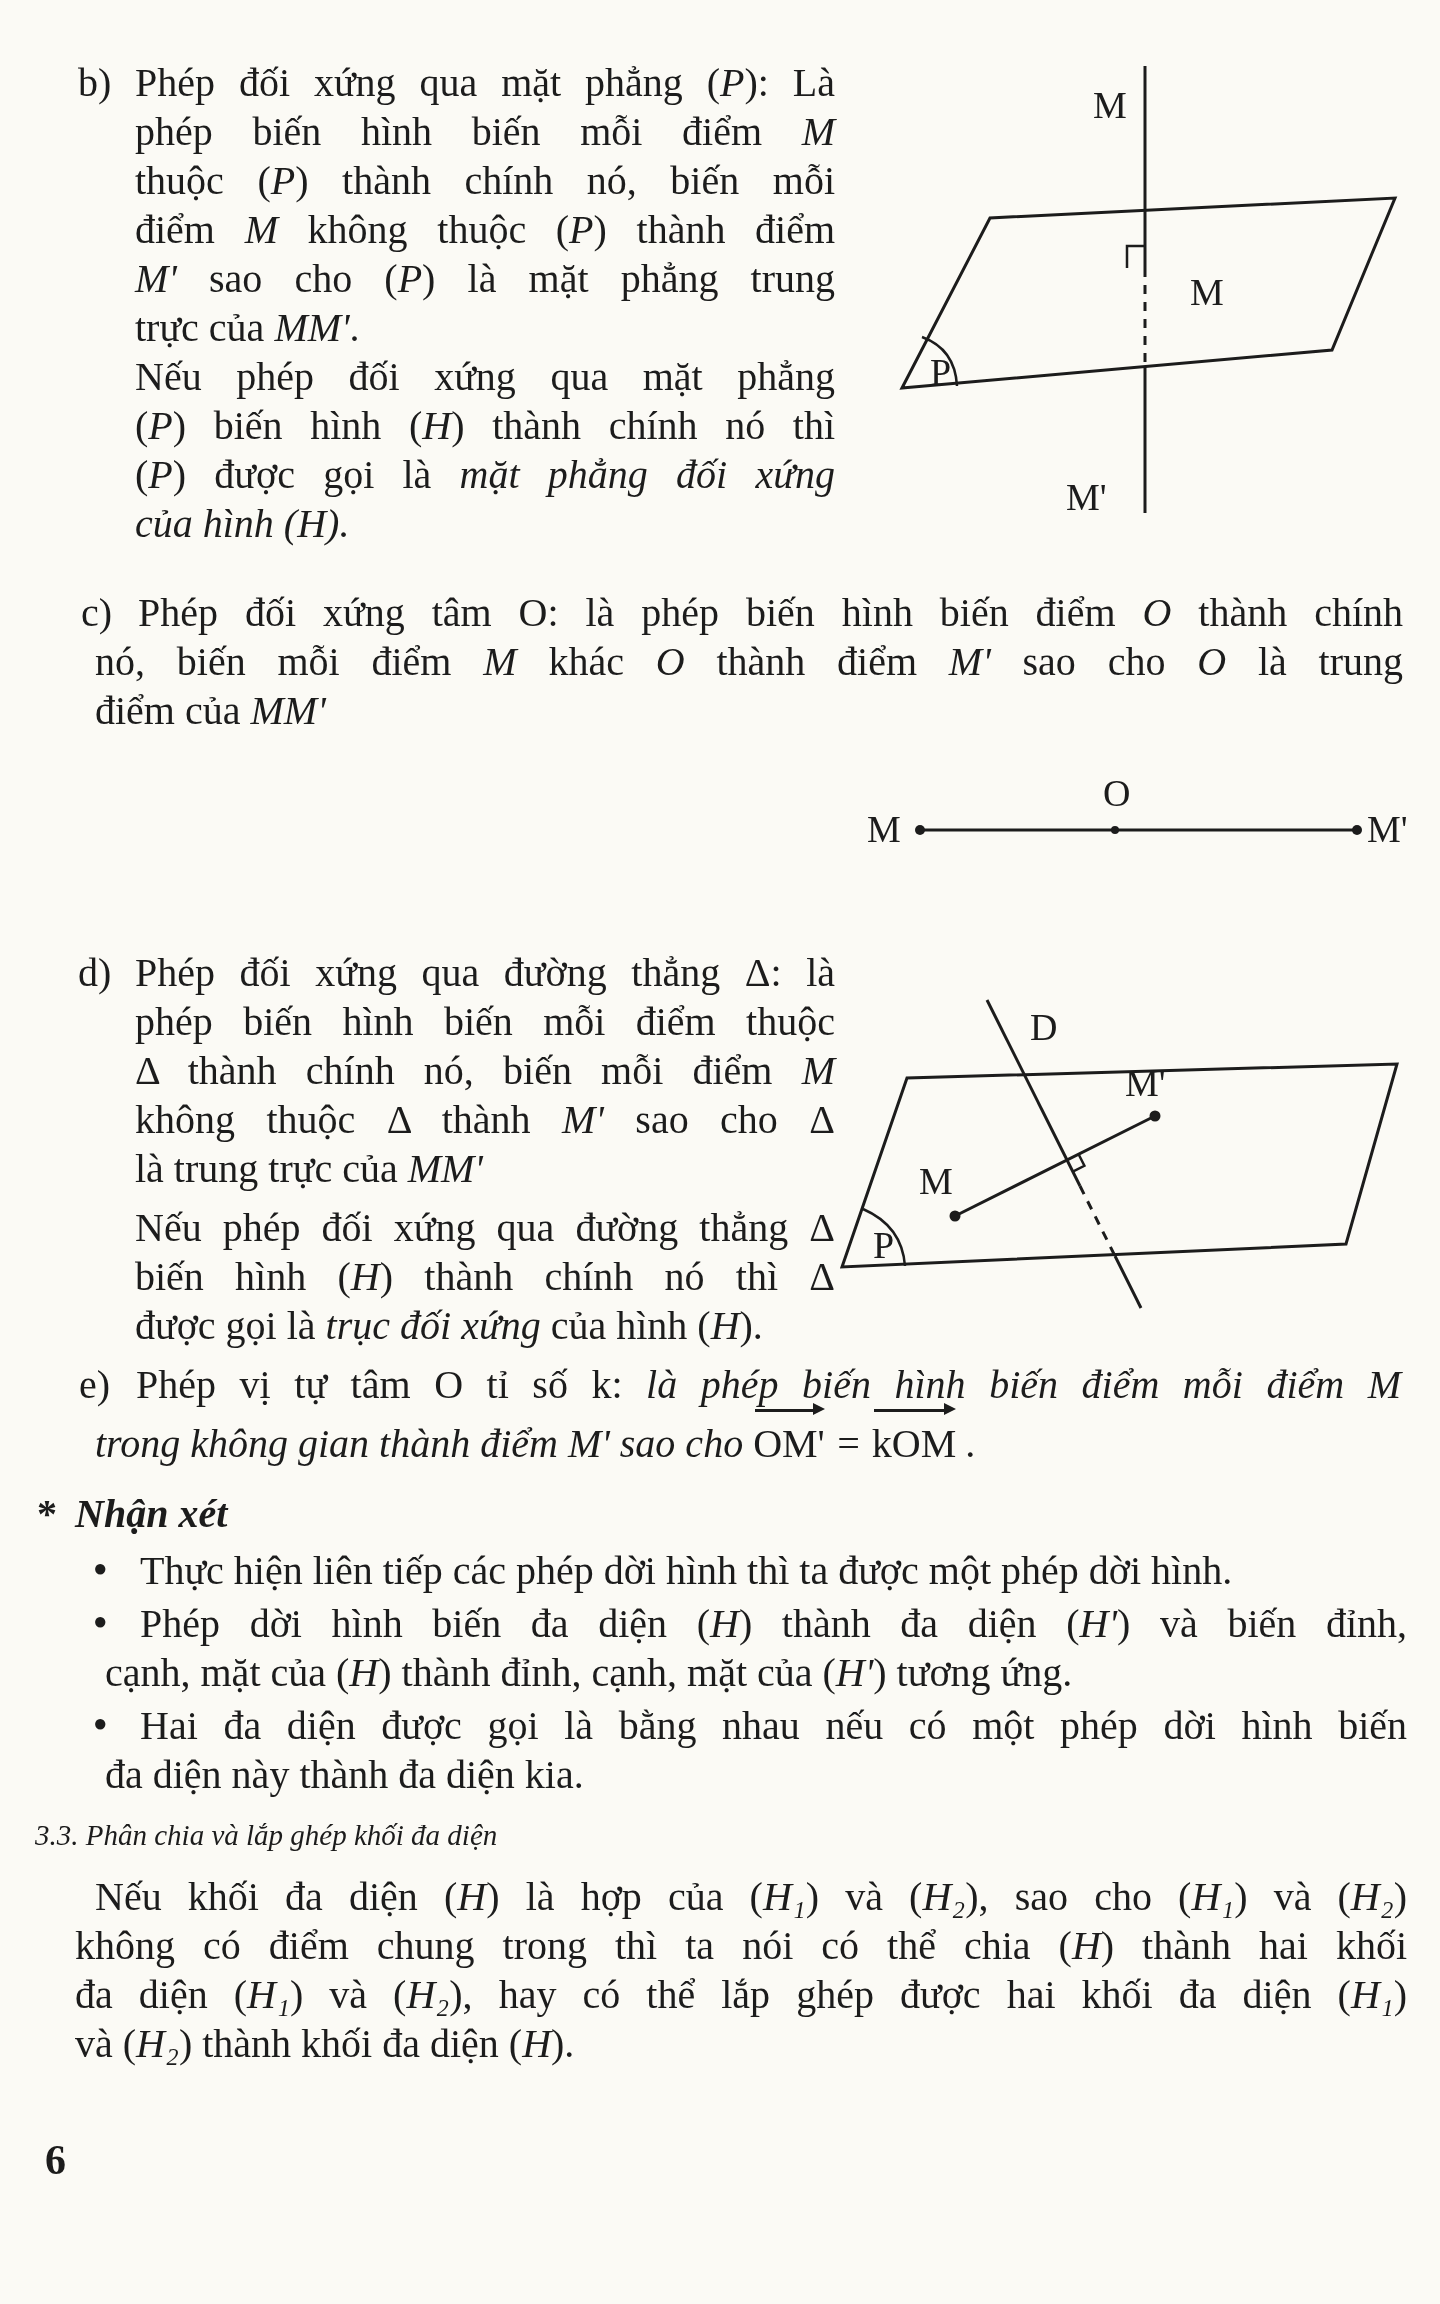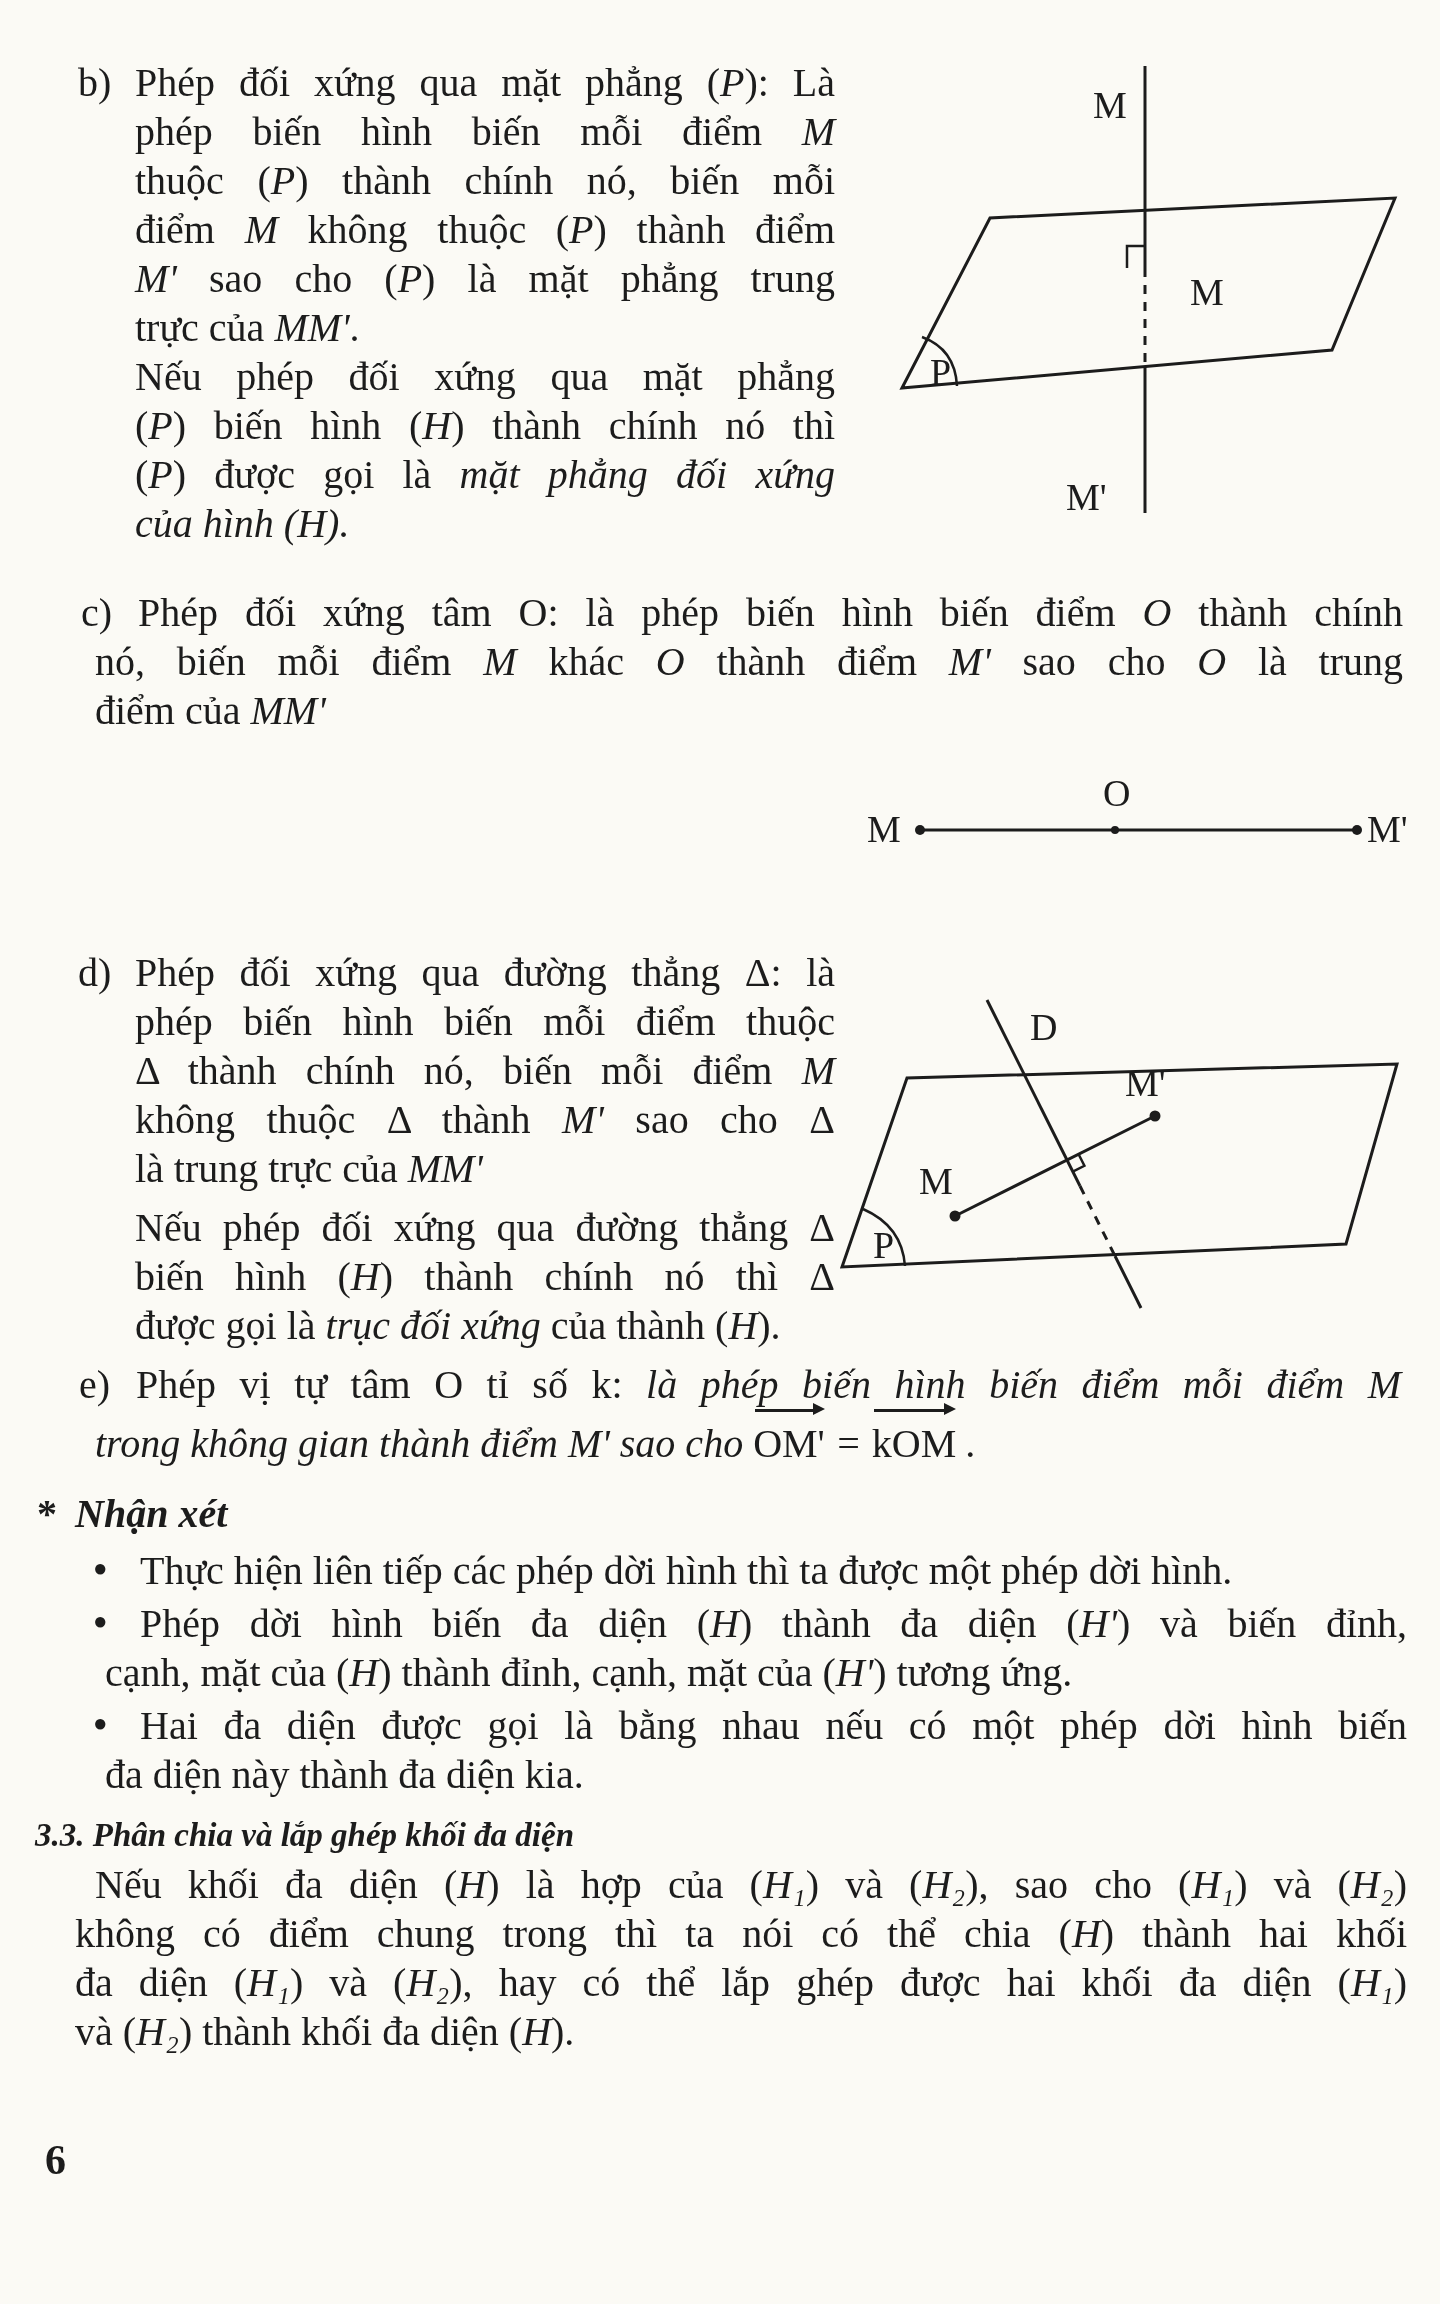--- a/index.html
+++ b/index.html
@@ -39,21 +39,21 @@
 
   .remarks { left:75px; top:1490px; width:1332px; }
   .remark-title-row { position:relative; height:56px; }
   .star { position:absolute; left:-38px; top:0; font-weight:bold; }
   .remark-title { font-weight:bold; font-style:italic; }
   .bullet-item { position:relative; padding-left:30px; margin-bottom:4px; }
   .bullet-item .line:first-child { padding-left:35px; }
   .bullet-dot { position:absolute; left:18px; top:9px; font-size:24px; }
 
   .sec33 { left:75px; top:1810px; width:1332px; }
-  .sec33-heading { font-weight:bold; font-style:italic; font-size:33px; margin:0 0 0 -40px; line-height:50px; }
+  .sec33-heading { font-weight:normal; font-style:italic; font-size:29px; margin:0 0 12px -40px; line-height:50px; }
   .sec33 .line:first-child { padding-left:20px; }
 
   .pagenum { position:absolute; left:45px; top:2136px; font-weight:bold; font-size:42px; }
 
   .diag { position:absolute; }
   .diag text { font-size:38px; fill:#1c1c1c; font-family:"Liberation Serif","DejaVu Serif",serif; }
   .stroke { stroke:#1c1c1c; stroke-width:3; fill:none; }
   .thin { stroke-width:2.5; }
   .dash { stroke-dasharray:9 8; }
   .dot { fill:#1c1c1c; }
@@ -120,21 +120,21 @@
     <div class="lines">
         <div class="line"><span>Phép đối xứng qua đường thẳng Δ: là</span></div>
         <div class="line"><span>phép biến hình biến mỗi điểm thuộc</span></div>
         <div class="line"><span>Δ thành chính nó, biến mỗi điểm </span><span class="i">M</span></div>
         <div class="line"><span>không thuộc Δ thành </span><span class="i">M'</span><span> sao cho Δ</span></div>
         <div class="line last"><span>là trung trực của </span><span class="i">MM'</span></div>
       </div>
     <div class="lines gap10">
         <div class="line"><span>Nếu phép đối xứng qua đường thẳng Δ</span></div>
         <div class="line"><span>biến hình (</span><span class="i">H</span><span>) thành chính nó thì Δ</span></div>
-        <div class="line last"><span>được gọi là </span><span class="i">trục đối xứng</span><span> của thành (</span><span class="i">H</span><span>).</span></div>
+        <div class="line last"><span>được gọi là </span><span class="i">trục đối xứng</span><span> của hình (</span><span class="i">H</span><span>).</span></div>
       </div>
   </section>
 
   <svg id="diag3" class="diag" width="580" height="380" viewBox="0 0 580 380">
     <polygon class="stroke" points="7,277 72,88 562,74 511,254"></polygon>
     <path class="stroke thin" d="M 70 276 Q 67 236 28 219"></path>
     <line class="stroke" x1="152" y1="10" x2="245" y2="196"></line>
     <line class="stroke dash" x1="245" y1="196" x2="280" y2="266"></line>
     <line class="stroke" x1="280" y1="266" x2="306" y2="318"></line>
     <line class="stroke" x1="120" y1="226" x2="320" y2="126"></line>

